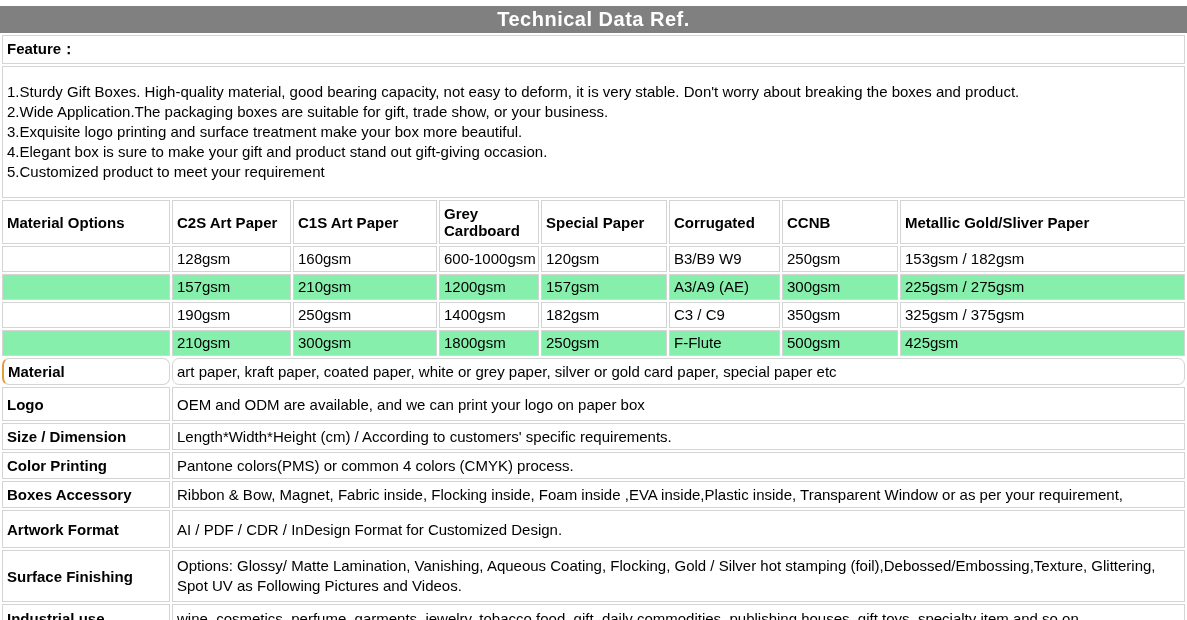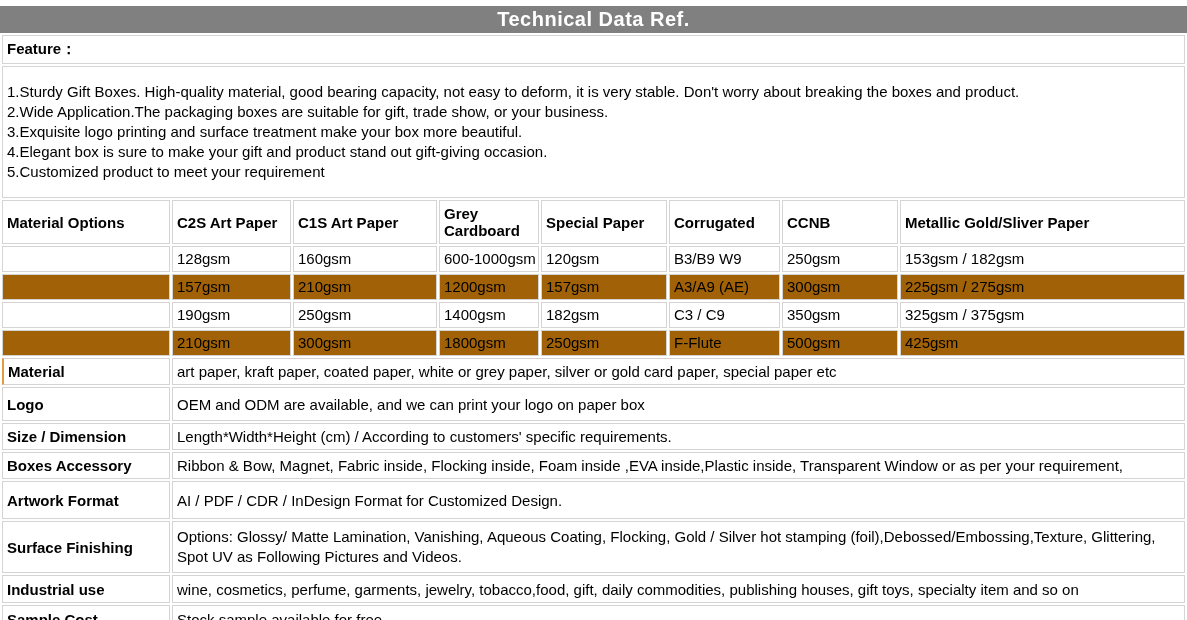--- a/index.html
+++ b/index.html
@@ -33,26 +33,26 @@
     background: #ffffff;
   }
   
   td.feature-head { height: 26px; font-size: 17px; font-weight: bold; padding-left: 5px; }
   
   td.feature-list { height: 132px; padding: 4px 8px; vertical-align: top; }
   td.feature-list .fline { line-height: 20px; white-space: nowrap; }
   
   tr.head-row td { height: 38px; font-weight: bold; line-height: 17px; }
   tr.mat-row td { height: 17px; line-height: 16px; white-space: nowrap; }
-  tr.mat-row.alt td { background: #a16207; }
+  tr.mat-row.alt td { background: #86efac; }
   
   td.spec-label { font-weight: bold; padding-left: 4px; }
   td.spec-value { padding-left: 5px; }
   tr.spec-material td.spec-label { border-left: 2px solid #e09c3f; }
-  .h34 td { height: 20px; }
+  .h34 td { height: 20px; border-radius: 7px; }
   .h24 td { height: 34px; }
   .h26 td { height: 16px; }
   .h32 td { height: 38px; }
   .h54 td { height: 52px; }
   .h30 td { height: 28px; }
   td.spec-wrap { line-height: 20px; }
 </style>
 </head>
 <body>
 
@@ -145,20 +145,24 @@
   </tr>
   <tr class="h24">
     <td class="spec-label">Logo</td>
     <td colspan="7" class="spec-value">OEM and ODM are available, and we can print your logo on paper box</td>
   </tr>
   <tr class="h26">
     <td class="spec-label">Size / Dimension</td>
     <td colspan="7" class="spec-value">Length*Width*Height (cm) / According to customers' specific requirements.</td>
   </tr>
   <tr class="h26">
+    <td class="spec-label">Color Printing</td>
+    <td colspan="7" class="spec-value">Pantone colors(PMS) or common 4 colors (CMYK) process.</td>
+  </tr>
+  <tr class="h26">
     <td class="spec-label">Boxes Accessory</td>
     <td colspan="7" class="spec-value">Ribbon &amp; Bow, Magnet, Fabric inside, Flocking inside, Foam inside ,EVA inside,Plastic inside, Transparent Window or as per your requirement,</td>
   </tr>
   <tr class="h32">
     <td class="spec-label">Artwork Format</td>
     <td colspan="7" class="spec-value">AI / PDF / CDR / InDesign Format for Customized Design.</td>
   </tr>
   <tr class="h54">
     <td class="spec-label">Surface Finishing</td>
     <td colspan="7" class="spec-value spec-wrap">Options: Glossy/ Matte Lamination, Vanishing, Aqueous Coating, Flocking, Gold / Silver hot stamping (foil),Debossed/Embossing,Texture, Glittering, Spot UV as Following Pictures and Videos.</td>

